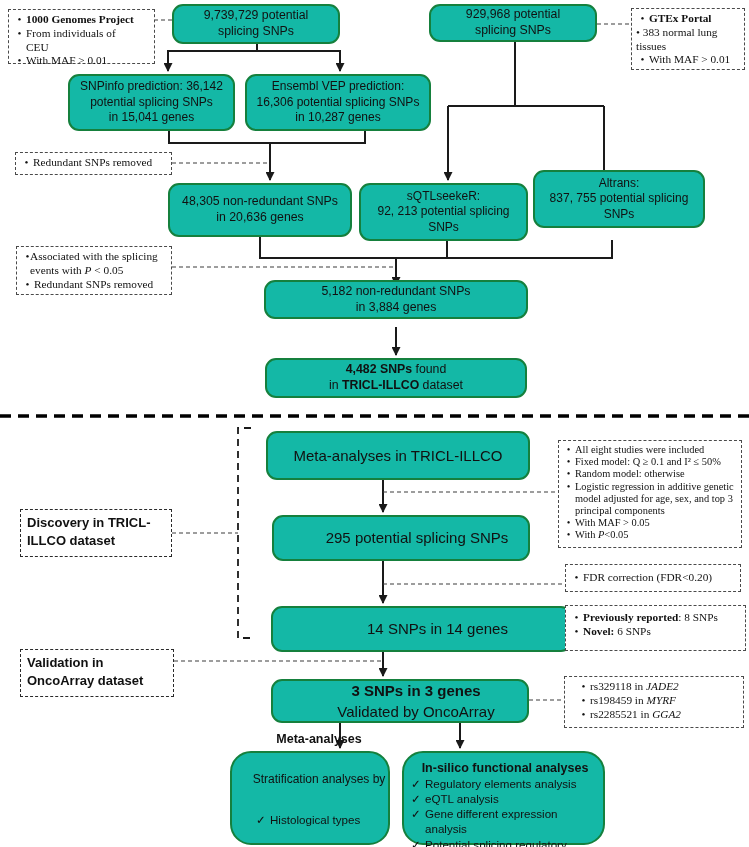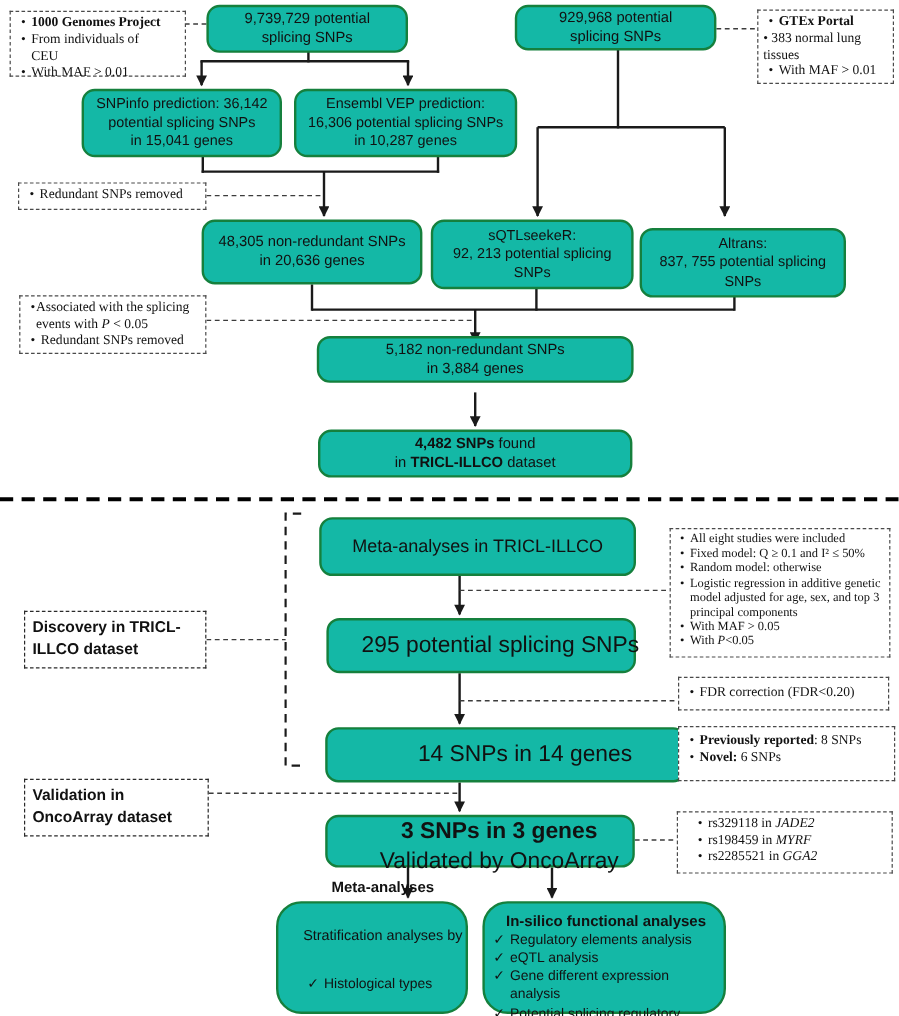--- a/index.html
+++ b/index.html
@@ -4,21 +4,21 @@
 <style>
   html,body{margin:0;padding:0;background:#fff;}
   .canvas{position:relative;width:749px;height:847px;background:#ffffff;
           font-family:"Liberation Sans",sans-serif;color:#111;overflow:hidden;}
   svg.wires{position:absolute;left:0;top:0;width:749px;height:847px;pointer-events:none;}
   .fbox{position:absolute;box-sizing:border-box;border:2px solid #15803d;border-radius:11px;
         background:#14b8a6;display:flex;flex-direction:column;align-items:center;justify-content:center;
         text-align:center;font-size:12.3px;line-height:1.3;}
   .fbox .ln{white-space:nowrap;}
   .big{font-size:15px;}
-  .med{font-size:19px;padding-left:32px;}
+  .med{font-size:15px;padding-left:32px;}
   .round20{border-radius:21px;}
   .b{font-weight:bold;}
   .i{font-style:italic;}
   .note{position:absolute;box-sizing:border-box;border:1.3px dashed #4a4a4a;background:#fff;
         font-family:"Liberation Serif",serif;font-size:11.3px;line-height:1.22;padding:3px 5px 3px 4px;}
   .note.small{font-size:10.4px;line-height:1.17;padding:3px 3px 3px 3px;}
   .bi{display:flex;align-items:flex-start;}
   .bi .bu{flex:0 0 13px;width:13px;text-align:center;}
   .bi .bt{flex:1 1 auto;}
   .lbl{position:absolute;box-sizing:border-box;border:1.7px dashed #2a2a2a;background:#fff;
@@ -139,21 +139,21 @@
     <div class="ln">48,305 non-redundant SNPs</div>
     <div class="ln">in 20,636 genes</div>
   </div>
 
   <div class="fbox" style="left:359px;top:183px;width:169px;height:58px;font-size:12px;">
     <div class="ln">sQTLseekeR:</div>
     <div class="ln">92, 213 potential splicing</div>
     <div class="ln">SNPs</div>
   </div>
 
-  <div class="fbox" style="left:533px;top:190px;width:172px;height:58px;font-size:12px;">
+  <div class="fbox" style="left:533px;top:170px;width:172px;height:58px;font-size:12px;">
     <div class="ln">Altrans:</div>
     <div class="ln">837, 755 potential splicing</div>
     <div class="ln">SNPs</div>
   </div>
 
   <div class="note" style="left:16px;top:246px;width:156px;height:49px;">
     <div class="bi">
         <span class="bu">•</span>
         <span class="bt" style="margin-left:-4px;"><span>Associated with the splicing events  with </span><span class="i">P</span><span> &lt; 0.05</span></span>
       </div>

